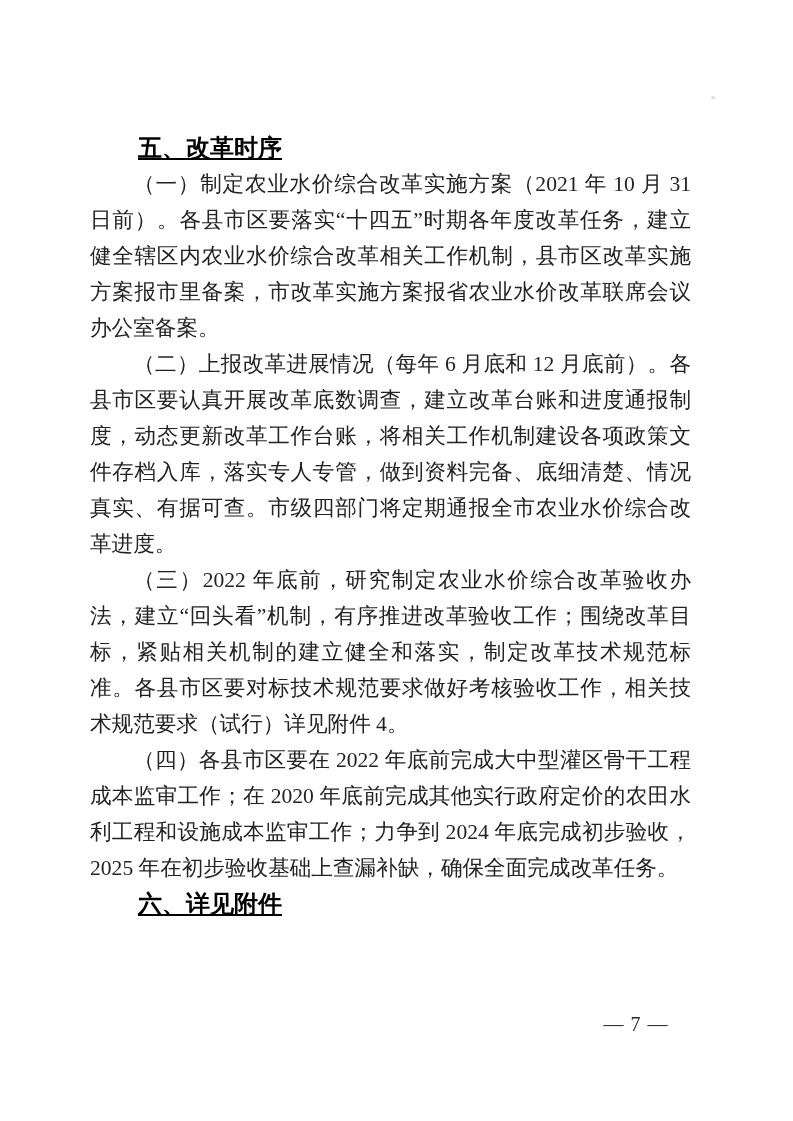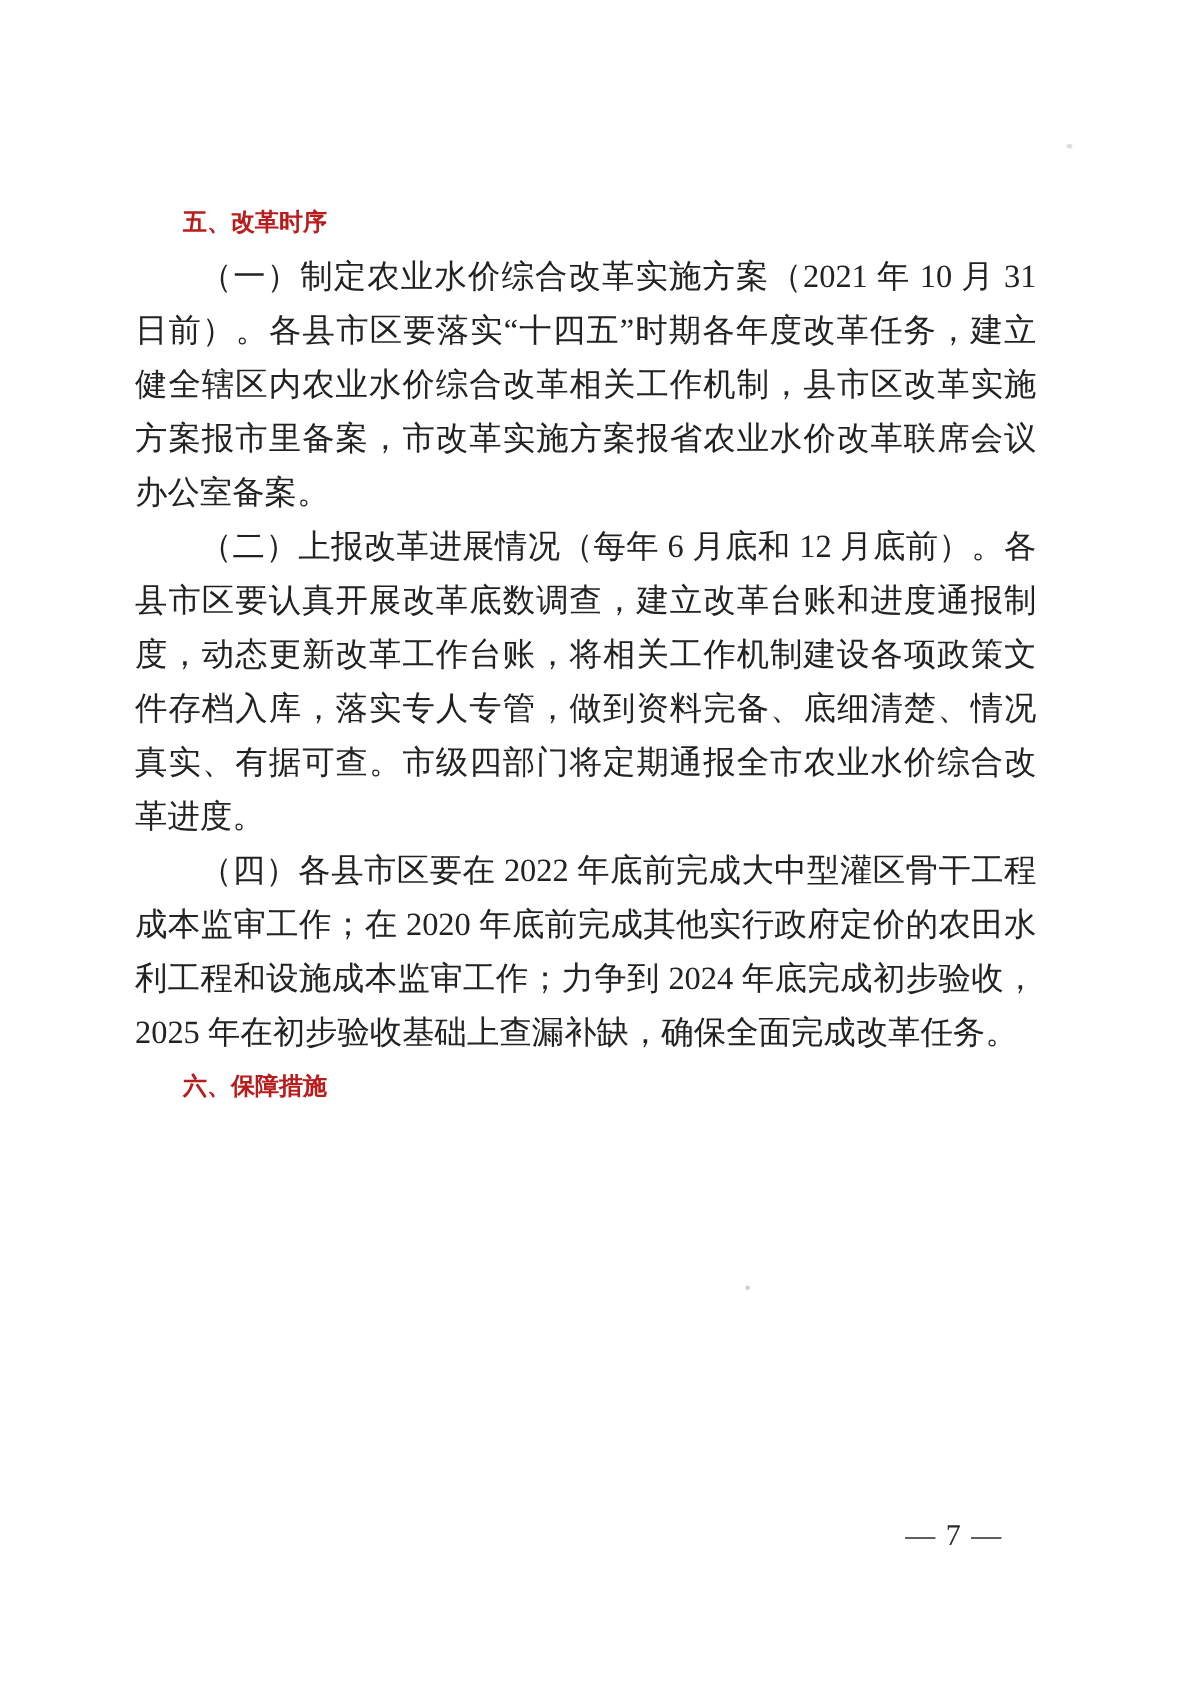--- a/index.html
+++ b/index.html
@@ -27,26 +27,27 @@
     font-size: 21.6px;
     line-height: 36px;
     text-align: justify;
     text-justify: inter-ideograph;
     text-indent: 2em;
     color: #222222;
     font-family: Liberation Serif, serif;
   }
   .heading {
     margin: 0;
-    font-size: 16px;
+    font-size: 24px;
     line-height: 36px;
     font-weight: bold;
     text-indent: 2em;
-    color: #b91c1c;
+    color: #000000;
     font-family: "DejaVu Sans", "Liberation Sans", sans-serif;
+    text-decoration: underline;
   }
   .page-number {
     position: absolute;
     top: 1013px;
     left: 601px;
     width: 70px;
     text-align: center;
     font-size: 20px;
     letter-spacing: 1px;
     color: #2a2a2a;
@@ -61,21 +62,22 @@
   .speck-2 { left: 497px; top: 857px; width: 3px; height: 3px; background:#cfcfcf; }
 </style>
 </head>
 <body>
 
 <div class="sheet">
   <div class="content">
     <h2 class="heading">五、改革时序</h2>
     <p class="para">（一）制定农业水价综合改革实施方案（2021 年 10 月 31 日前）。各县市区要落实“十四五”时期各年度改革任务，建立健全辖区内农业水价综合改革相关工作机制，县市区改革实施方案报市里备案，市改革实施方案报省农业水价改革联席会议办公室备案。</p>
     <p class="para">（二）上报改革进展情况（每年 6 月底和 12 月底前）。各县市区要认真开展改革底数调查，建立改革台账和进度通报制度，动态更新改革工作台账，将相关工作机制建设各项政策文件存档入库，落实专人专管，做到资料完备、底细清楚、情况真实、有据可查。市级四部门将定期通报全市农业水价综合改革进度。</p>
+    <p class="para">（三）2022 年底前，研究制定农业水价综合改革验收办法，建立“回头看”机制，有序推进改革验收工作；围绕改革目标，紧贴相关机制的建立健全和落实，制定改革技术规范标准。各县市区要对标技术规范要求做好考核验收工作，相关技术规范要求（试行）详见附件 4。</p>
     <p class="para">（四）各县市区要在 2022 年底前完成大中型灌区骨干工程成本监审工作；在 2020 年底前完成其他实行政府定价的农田水利工程和设施成本监审工作；力争到 2024 年底完成初步验收，2025 年在初步验收基础上查漏补缺，确保全面完成改革任务。</p>
-    <h2 class="heading">六、保障措施</h2>
+    <h2 class="heading">六、详见附件</h2>
   </div>
 
   <div class="page-number">— 7 —</div>
 
   <div class="speck speck-1"></div>
   <div class="speck speck-2"></div>
 </div>
 
 </body></html>

